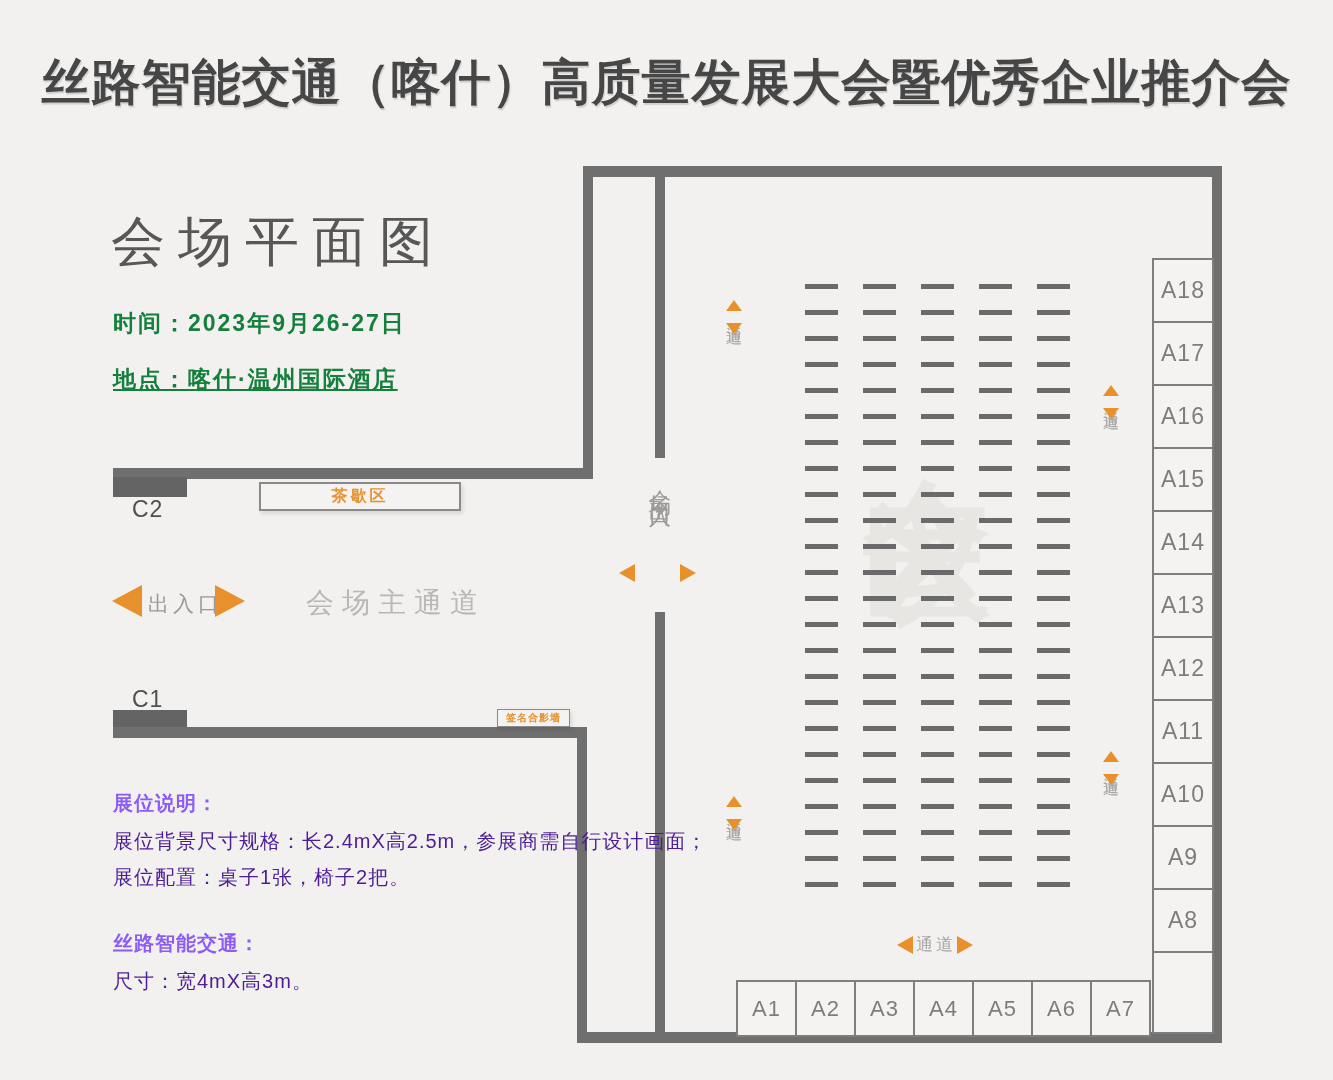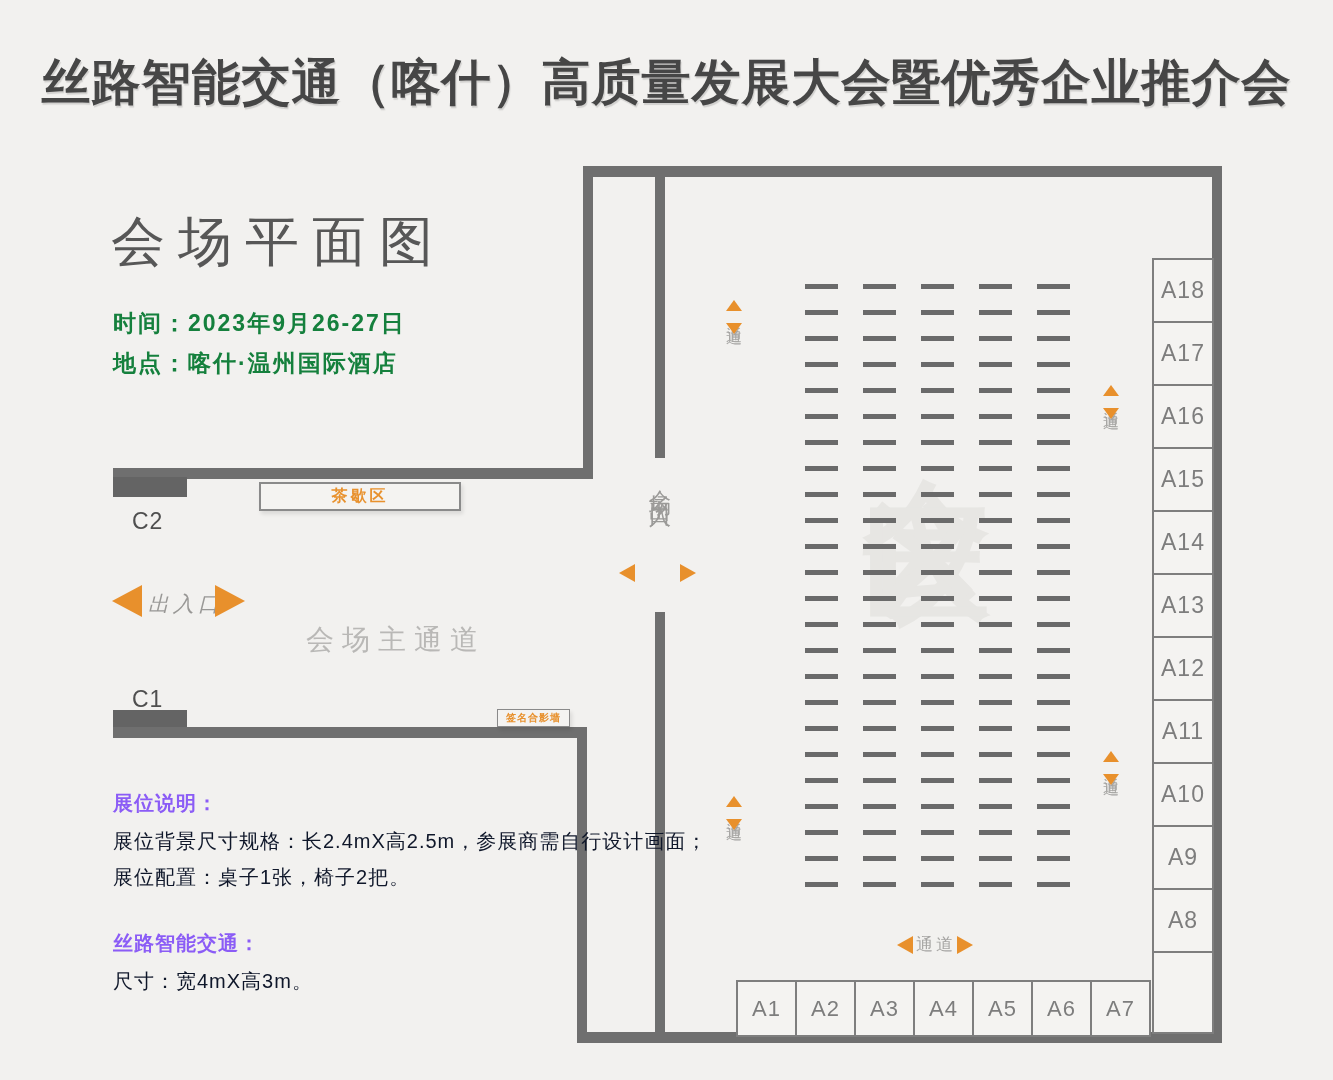--- a/index.html
+++ b/index.html
@@ -15,43 +15,43 @@
     position:absolute; left:0; right:0; top:40px; margin:10px; text-align:center;
     font-size:49px; font-weight:900; color:#464646; letter-spacing:1px;
     text-shadow:1px 2px 1px rgba(60,60,60,0.18);
   }
   .plan-heading {
     position:absolute; left:111px; top:206px; font-size:54px; font-weight:400;
     color:#575757; letter-spacing:13px;
   }
   .info-line { position:absolute; left:113px; font-size:23px; font-weight:700; color:#15803d; letter-spacing:2px; }
   .info-time  { top:308px; }
-  .info-venue { top:348px; }
+  .info-venue { top:364px;text-decoration:underline; }
 
   .labelbox {
     position:absolute; background:#f4f3f1; border:2px solid #8a8a8a;
     color:#e8912d; display:flex; align-items:center; justify-content:center;
     box-shadow:2px 3px 4px rgba(0,0,0,0.10); z-index:5; box-sizing:border-box;
   }
   .stage-box { left:823px; top:172px; width:230px; height:36px; font-size:18px; font-weight:700; letter-spacing:5px; }
   .tea-box   { left:259px; top:482px; width:202px; height:29px; font-size:16px; font-weight:700; letter-spacing:3px; }
   .sign-box  { left:497px; top:709px; width:73px;  height:18px; font-size:10px; font-weight:700; letter-spacing:1px; border-width:1px; }
 
   .c-label { position:absolute; font-size:23px; color:#4f4f4f; letter-spacing:1px; z-index:5; }
 
   .tri { position:absolute; width:0; height:0; z-index:6; }
   .tri-left-lg  { border-top:16px solid transparent; border-bottom:16px solid transparent; border-right:30px solid #e8902c; }
   .tri-right-lg { border-top:16px solid transparent; border-bottom:16px solid transparent; border-left:30px solid #e8902c; }
   .tri-left-sm  { border-top:9px solid transparent; border-bottom:9px solid transparent; border-right:16px solid #e8902c; }
   .tri-right-sm { border-top:9px solid transparent; border-bottom:9px solid transparent; border-left:16px solid #e8902c; }
   .tri-up-sm    { border-left:8px solid transparent; border-right:8px solid transparent; border-bottom:11px solid #e8902c; }
   .tri-down-sm  { border-left:8px solid transparent; border-right:8px solid transparent; border-top:11px solid #e8902c; }
 
-  .entrance-text { position:absolute; left:148px; top:590px; font-size:21px; color:#999896; letter-spacing:4px; z-index:5;font-style:italic; }
-  .main-aisle    { position:absolute; left:306px; top:584px; font-size:28px; color:#b9b8b6; letter-spacing:8px; z-index:5;margin-top:37px; }
+  .entrance-text { position:absolute; left:148px; top:590px; font-size:21px; color:#999896; letter-spacing:4px; z-index:5; }
+  .main-aisle    { position:absolute; left:306px; top:584px; font-size:28px; color:#b9b8b6; letter-spacing:8px; z-index:5; }
 
   .vtext { writing-mode:vertical-rl; text-orientation:upright; }
   .hall-entrance-text {
     position:absolute; left:645px; top:472px; font-size:22px; color:#9b9a98;
     letter-spacing:5px; z-index:5;
   }
   .vmarker { position:absolute; display:flex; flex-direction:column; align-items:center; gap:3px; z-index:5; }
   .vmarker .vlabel { font-size:16px; color:#a6a5a3; letter-spacing:3px; }
   .hmarker-text { position:absolute; left:916px; top:933px; font-size:17px; color:#a6a5a3; letter-spacing:3px; z-index:5; }
 
@@ -70,21 +70,21 @@
     color:#7d7d7d; display:flex; align-items:center; justify-content:center;
     font-size:23px; letter-spacing:1px; }
   .booth-col { position:absolute; left:1152px; top:258px; width:43px; z-index:5; }
   .booth-col .booth { width:62px; height:65px; margin-top:-2px; }
   .booth-col .booth:first-child { margin-top:0; }
   .booth-col .booth.empty { height:83px; }
   .booth-row { position:absolute; left:736px; top:980px; display:flex; z-index:5; }
   .booth-row .booth { width:61px; height:57px; margin-left:-2px; font-size:22px; }
   .booth-row .booth:first-child { margin-left:0; }
 
-  .note { position:absolute; left:113px; font-size:20px; color:#0f172a; letter-spacing:1px; z-index:5; }
+  .note { position:absolute; left:113px; font-size:20px; color:#4c1d95; letter-spacing:1px; z-index:5; }
   .note.bold { font-weight:700; color:#8b5cf6; }
 </style>
 </head>
 <body>
 
 <div class="canvas">
 
   <h1 class="title">丝路智能交通（喀什）高质量发展大会暨优秀企业推介会</h1>
 
   <div class="plan-heading">会场平面图</div>
@@ -95,21 +95,21 @@
   <div class="wall" style="left:583px; top:166px; width:10px; height:313px;"></div>
   <div class="wall" style="left:113px; top:468px; width:480px; height:11px;"></div>
   <div class="wall" style="left:655px; top:166px; width:10px; height:292px;"></div>
   <div class="wall" style="left:655px; top:612px; width:10px; height:431px;"></div>
   <div class="wall" style="left:1212px; top:166px; width:10px; height:877px;"></div>
   <div class="wall" style="left:577px; top:1032px; width:645px; height:11px;"></div>
   <div class="wall" style="left:577px; top:727px; width:10px; height:316px;"></div>
   <div class="wall" style="left:113px; top:727px; width:474px; height:11px;"></div>
 
   <div class="bar" style="left:113px; top:477px; width:74px; height:20px;"></div>
-  <div class="c-label" style="left:132px; top:496px;margin-top:12px;">C2</div>
+  <div class="c-label" style="left:132px; top:496px;">C2</div>
   <div class="c-label" style="left:132px; top:686px;">C1</div>
   <div class="bar" style="left:113px; top:710px; width:74px; height:17px;"></div>
 
   <div class="labelbox tea-box">茶歇区</div>
   <div class="labelbox sign-box">签名合影墙</div>
 
   <div class="tri tri-left-lg" style="left:112px; top:585px;"></div>
   <div class="entrance-text">出入口</div>
   <div class="tri tri-right-lg" style="left:215px; top:585px;"></div>
   <div class="main-aisle">会场主通道</div>

